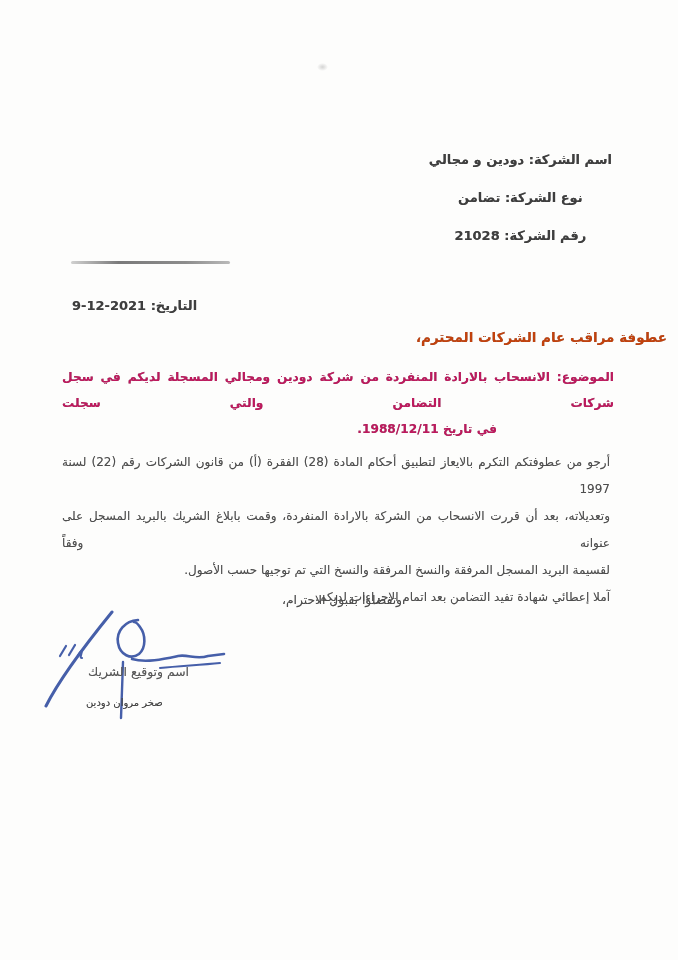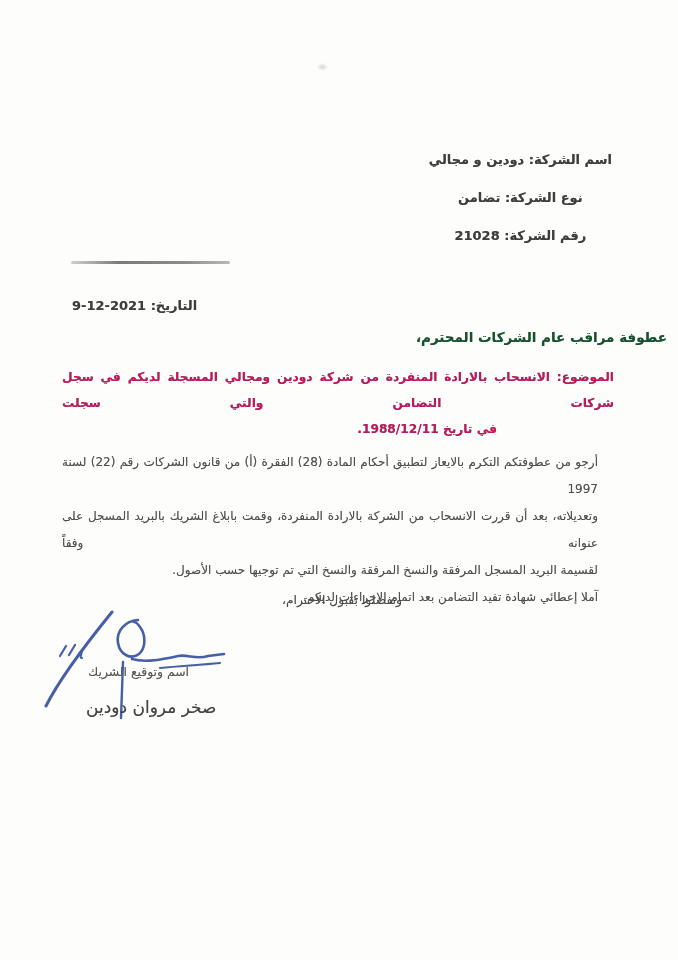--- a/index.html
+++ b/index.html
@@ -20,36 +20,36 @@
   .hdr .hline { margin-bottom:18px; line-height:20px; }
 
   .divider { position:absolute; top:261px; left:71px; width:159px; height:2.5px;
     border-radius:2px;
     background:linear-gradient(90deg, rgba(155,155,155,.45), rgba(115,115,115,.95) 30%, rgba(128,128,128,.9) 72%, rgba(150,150,150,.65)); }
 
   .date { position:absolute; top:298px; left:72px; direction:rtl;
     font-weight:bold; font-size:13px; color:#3e3e3e; }
 
   .salutation { position:absolute; top:329px; right:11px;
-    font-weight:bold; font-size:13.5px; color:#14532d; }
+    font-weight:bold; font-size:13.5px; color:#c2410c; }
 
   .subject { position:absolute; top:364px; right:64px; left:62px;
     font-weight:bold; font-size:12.2px; line-height:26px; color:#be185d; text-align:right; }
   .fill { text-align:justify; text-align-last:justify; }
   .subject .l2 { padding-right:117px; text-align:right; text-align-last:right; }
 
-  .body-block { position:absolute; top:449px; right:80px; left:62px;
+  .body-block { position:absolute; top:449px; right:68px; left:62px;
     font-size:12px; line-height:27px; color:#4e4e4e; text-align:right; }
 
   .closing { position:absolute; top:593px; right:276px;
     font-size:12.3px; color:#4c4c4c; }
 
   .sig-svg { position:absolute; left:28px; top:598px; width:210px; height:130px; }
   .sig-label { position:absolute; top:664px; left:88px; font-size:12.4px; color:#575757; }
-  .sig-name  { position:absolute; top:697px; left:86px; font-size:17px; color:#454545; }
+  .sig-name  { position:absolute; top:697px; left:86px; font-size:10px; color:#454545; }
 </style>
 </head>
 <body>
 
 <div class="page">
 
   <div class="speck"></div>
 
   <div class="hdr scan">
     <div class="hline">اسم الشركة: دودين و مجالي</div>

